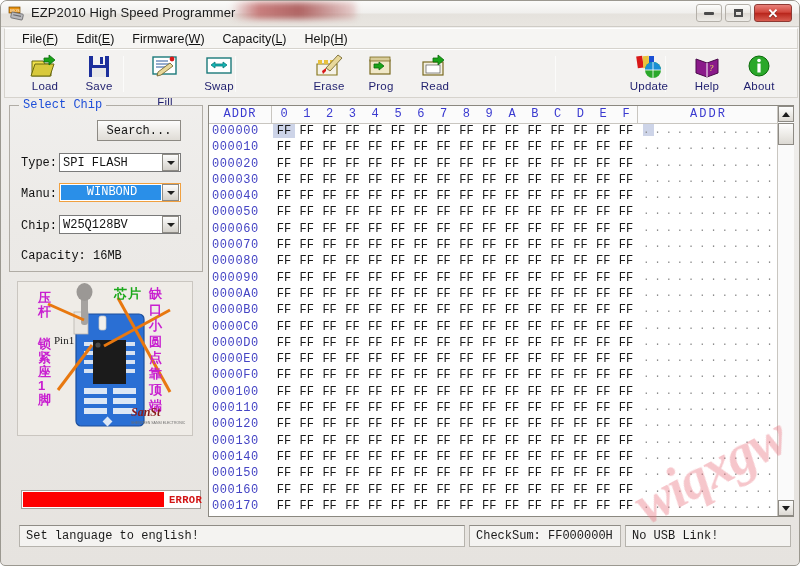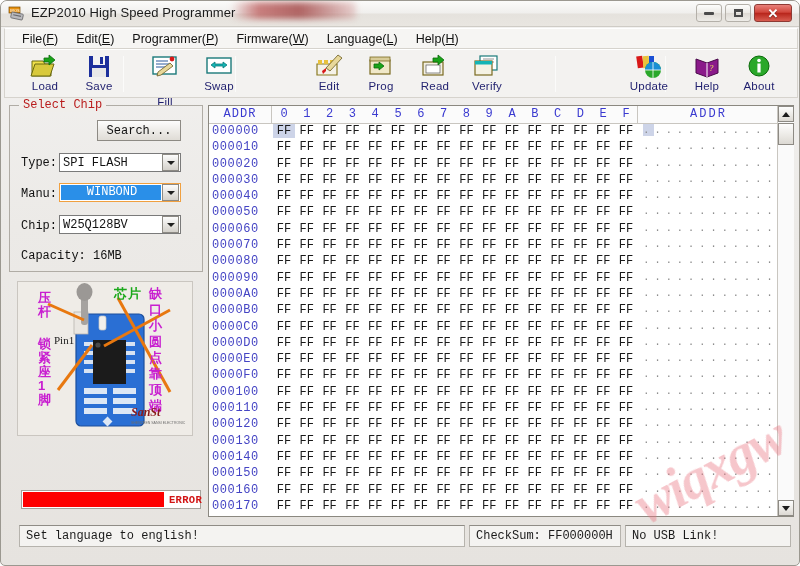--- a/index.html
+++ b/index.html
@@ -117,21 +117,21 @@
     position: absolute; left: 8px; top: 104px;
     width: 194px; height: 167px;
     border: 1px solid #b0aca5;
     background: transparent;
   }
   #group-legend {
     position: absolute; left: 18px; top: 97px;
     background: #f0eeeb;
     padding: 0 4px;
     font-family: "Liberation Mono", monospace;
-    font-size: 12px; color: #b91c1c;
+    font-size: 12px; color: #1d4ed8;
   }
   .fld-label {
     position: absolute;
     font-family: "Liberation Mono", monospace;
     font-size: 12px; color: #111111;
   }
   .combo {
     position: absolute;
     height: 19px;
     border: 1px solid #7a7a7a;
@@ -359,23 +359,22 @@
         </div>
     </div>
     <div class="win-btn" id="btn-close">
       <div class="win-glyph">✕</div>
     </div>
   </div>
 
   <div id="menu-bar">
     <div class="menu-item"><span>File(</span><span class="mn-u">F</span><span>)</span></div>
     <div class="menu-item"><span>Edit(</span><span class="mn-u">E</span><span>)</span></div>
-    <div class="menu-item"><span>Programmer(</span><span class="mn-u">P</span><span>)</span></div>
     <div class="menu-item"><span>Firmware(</span><span class="mn-u">W</span><span>)</span></div>
-    <div class="menu-item"><span>Language(</span><span class="mn-u">L</span><span>)</span></div>
+    <div class="menu-item"><span>Capacity(</span><span class="mn-u">L</span><span>)</span></div>
     <div class="menu-item"><span>Help(</span><span class="mn-u">H</span><span>)</span></div>
   </div>
 
   <div id="toolbar">
       <div class="tb-sep" style="left: 118px;"></div>
       <div class="tb-sep" style="left: 230px;"></div>
       <div class="tb-sep" style="left: 550px;"></div>
       <div class="tb-sep" style="left: 660px;"></div>
       <div class="tb-btn" style="left: 14px;">
         <div class="tb-ico"><svg viewBox="0 0 30 27">
@@ -418,50 +417,37 @@
         <div class="tb-ico"><svg viewBox="0 0 30 27">
             <path d="M3 11h20v11H3z" fill="#f5f2e8" stroke="#8a7a20" stroke-width="1.2"></path>
             <g fill="#e8c23c">
               <rect x="4" y="7" width="4" height="4"></rect>
               <rect x="10" y="7" width="4" height="4"></rect>
               <rect x="16" y="7" width="4" height="4"></rect>
             </g>
             <path d="M24 2l4 3-12 13-4-3z" fill="#e8d89a" stroke="#6a5a20" stroke-width=".8"></path>
             <path d="M12 15l-4 3 1 3 3-3z" fill="#d81818"></path>
           </svg></div>
-        <div class="tb-lbl">Edit</div>
+        <div class="tb-lbl">Erase</div>
       </div>
       <div class="tb-btn" style="left: 350px;">
         <div class="tb-ico"><svg viewBox="0 0 30 27">
             <rect x="4" y="7" width="20" height="14" fill="#f0e8c8" stroke="#7a6a20" stroke-width="1.2"></rect>
             <rect x="4" y="4" width="20" height="4" fill="#d8cc98" stroke="#7a6a20" stroke-width=".8"></rect>
             <path d="M13 9l5 4-5 4v-2h-5v-4h5z" fill="#19a319" stroke="#0b6b0b" stroke-width=".8"></path>
           </svg></div>
         <div class="tb-lbl">Prog</div>
       </div>
       <div class="tb-btn" style="left: 404px;">
         <div class="tb-ico"><svg viewBox="0 0 30 27">
             <rect x="3" y="9" width="20" height="13" fill="#f3f0e2" stroke="#7a6a20" stroke-width="1.2"></rect>
             <rect x="6" y="12" width="14" height="8" fill="#ffffff" stroke="#5a5a5a" stroke-width=".7"></rect>
             <path d="M18 2l6 5-6 5V9h-5V5h5z" fill="#19a319" stroke="#0b6b0b" stroke-width=".8"></path>
           </svg></div>
         <div class="tb-lbl">Read</div>
-      </div>
-      <div class="tb-btn" style="left: 456px;">
-        <div class="tb-ico"><svg viewBox="0 0 30 27">
-            <rect x="8" y="3" width="17" height="14" fill="#ffffff" stroke="#1a7a7a" stroke-width="1.2"></rect>
-            <g stroke="#7a7a7a" stroke-width=".8">
-              <line x1="11" y1="6" x2="22" y2="6"></line>
-              <line x1="11" y1="9" x2="22" y2="9"></line>
-              <line x1="11" y1="12" x2="19" y2="12"></line>
-            </g>
-            <rect x="3" y="8" width="17" height="14" fill="#f5f2e4" stroke="#7a6a20" stroke-width="1.2"></rect>
-            <rect x="3" y="8" width="17" height="3.5" fill="#14b4b4"></rect>
-          </svg></div>
-        <div class="tb-lbl">Verify</div>
       </div>
       <div class="tb-btn" style="left: 618px;">
         <div class="tb-ico"><svg viewBox="0 0 30 27">
             <rect x="3" y="3" width="6" height="12" fill="#d81818" transform="rotate(-8 6 9)"></rect>
             <rect x="9" y="3" width="6" height="12" fill="#e8c23c" transform="rotate(-3 12 9)"></rect>
             <rect x="15" y="3" width="5" height="12" fill="#1a4fd4"></rect>
             <circle cx="19" cy="17" r="8" fill="#2aa82a"></circle>
             <path d="M11 17a8 8 0 0 1 16 0" fill="#1a8fd4"></path>
             <path d="M19 9v16M11 17h16" stroke="#ffffff" stroke-width=".8" fill="none"></path>
           </svg></div>

